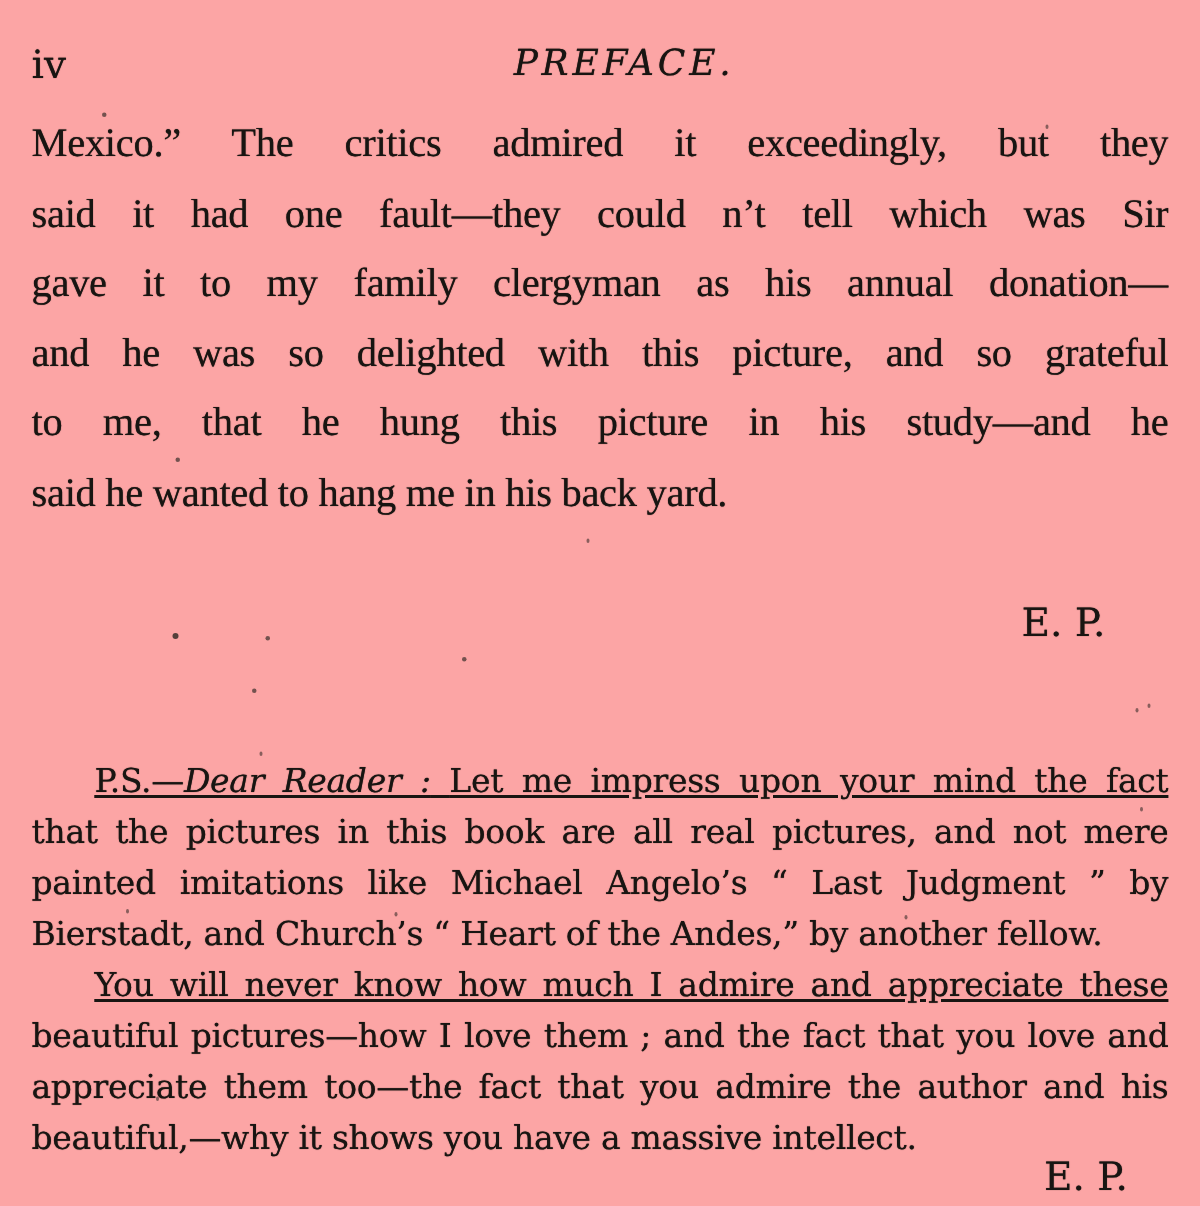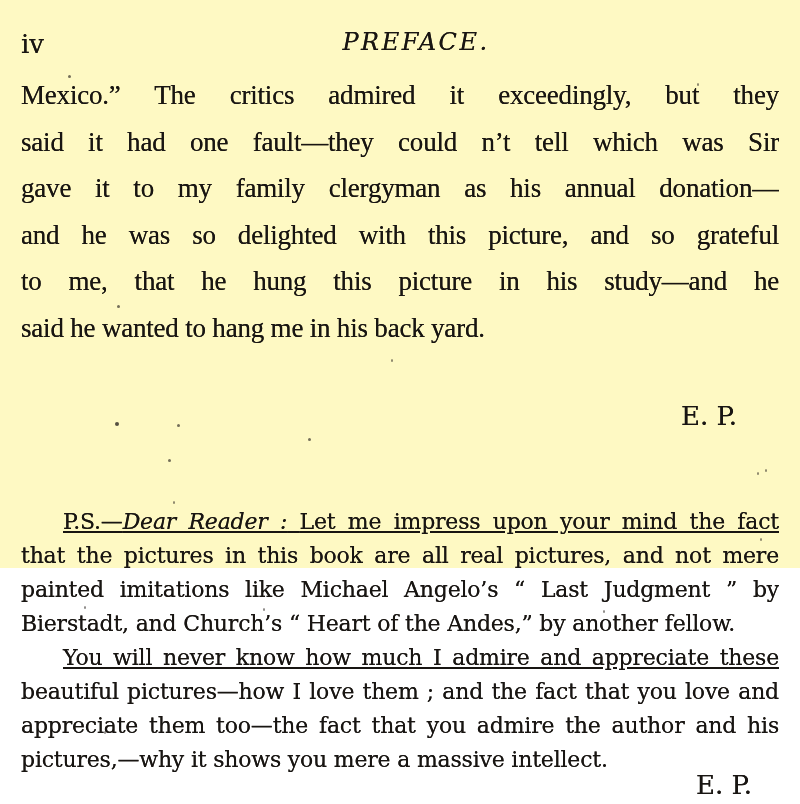--- a/index.html
+++ b/index.html
@@ -5,22 +5,22 @@
   html, body { margin: 0; padding: 0; }
   body {
     width: 800px; height: 804px;
     background: #ffffff;
     font-family: "DejaVu Serif", "Liberation Serif", serif;
     color: #181512;
     overflow: hidden;
   }
   .page {
     position: relative;
-    width: 800px; height: 568px;
-    background: #fef9c3;
+    width: 800px; height: 804px;
+    background: #fca5a5;
     text-shadow: 0 0 0.6px rgba(20,15,10,0.85);
   }
 
   
   .hdr { position: absolute; top: 28px; left: 21px; right: 21px; height: 34px; }
   .pagenum { position: absolute; left: 0; top: 3px; font-size: 26px; line-height: 26px; }
   .title {
     position: absolute; left: 0; right: 0; top: 0;
     text-align: center; font-style: italic;
     font-size: 24px; letter-spacing: 2.5px;
@@ -93,21 +93,21 @@
       </div>
     <div class="line plain">Bierstadt, and Church’s “ Heart of the Andes,” by another fellow.</div>
   </div>
 
   <div class="block ps ps2">
     <div class="line indent">You will never know how much I admire and appreciate these</div>
     <div>
         <div class="line">beautiful pictures—how I love them ; and the fact that you love and</div>
         <div class="line">appreciate them too—the fact that you admire the author and his</div>
       </div>
-    <div class="line plain">pictures,—why it shows you mere a massive intellect.</div>
+    <div class="line plain">beautiful,—why it shows you have a massive intellect.</div>
   </div>
 
   <div class="sig sig2">E. P.</div>
 
   <span class="speck s2" style="left:68px; top:75px;"></span>
   <span class="speck s3" style="left:697px; top:83px;"></span>
   <span class="speck s2" style="left:117px; top:305px;"></span>
   <span class="speck s3" style="left:391px; top:359px;"></span>
   <span class="speck" style="left:115px; top:422px;"></span>
   <span class="speck s2" style="left:177px; top:424px;"></span>

